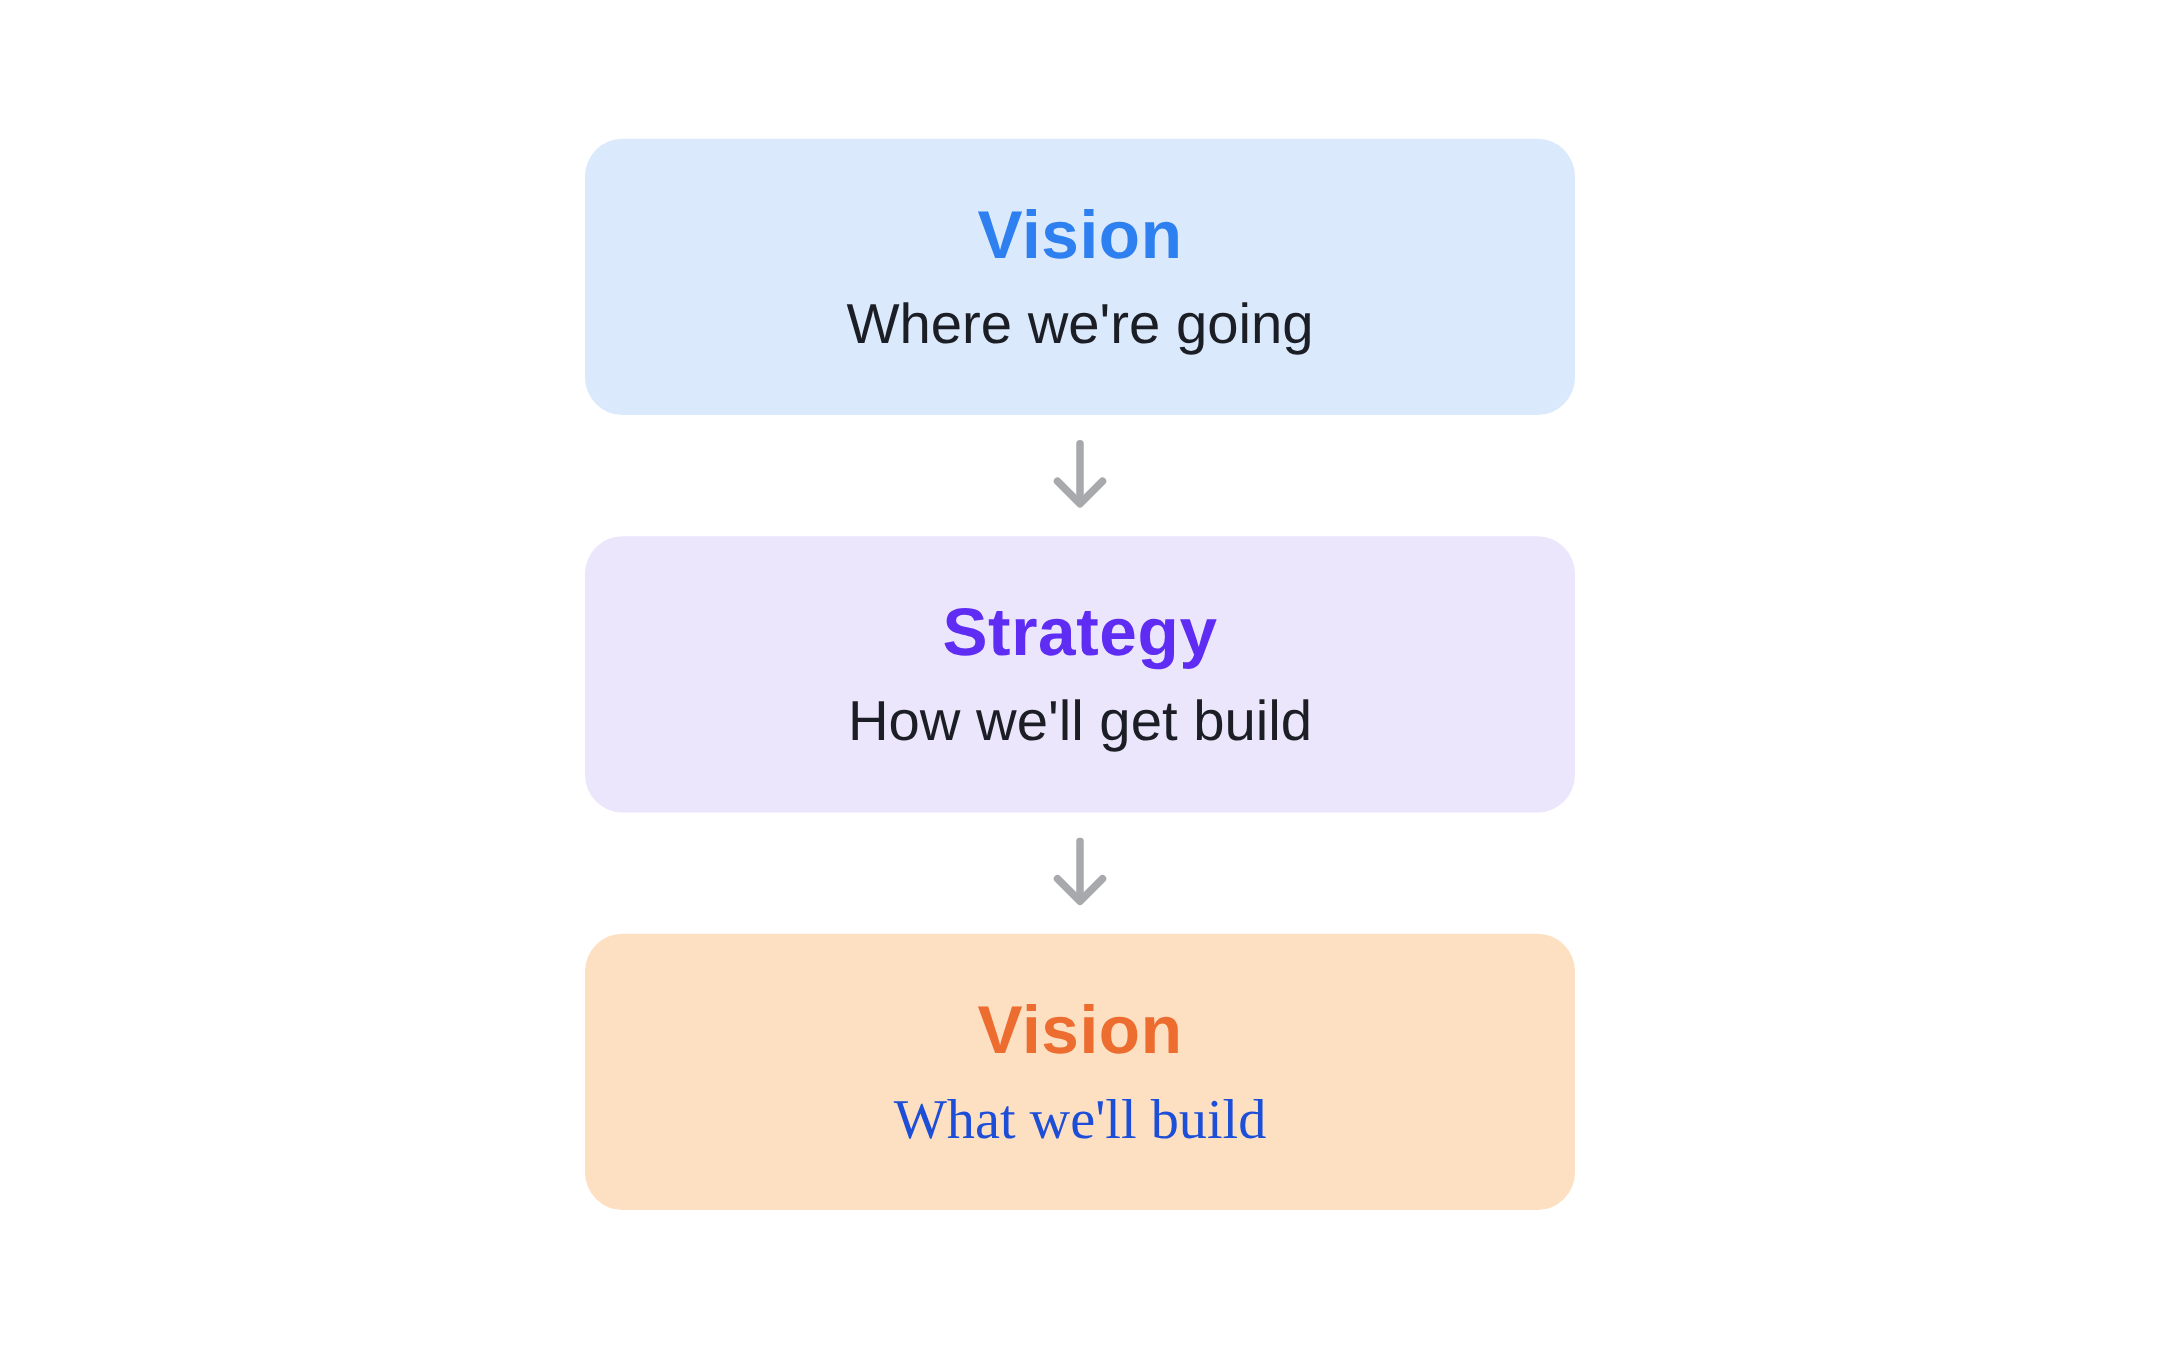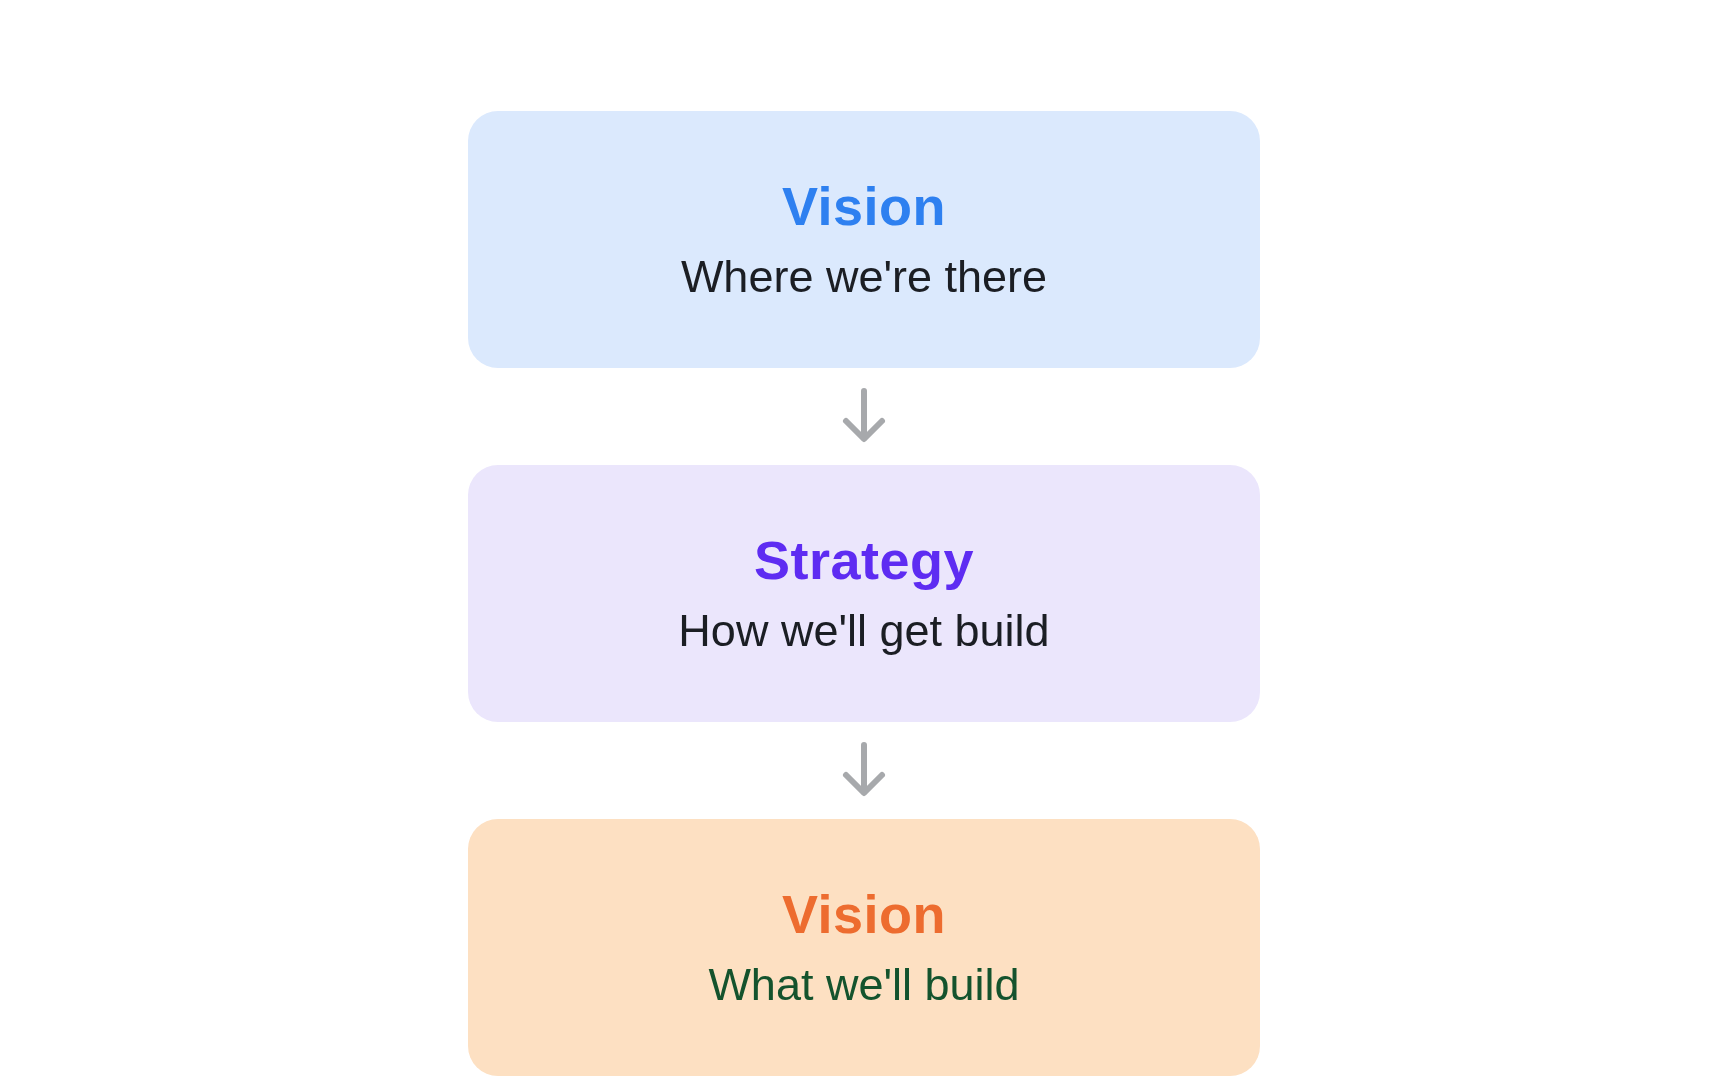--- a/index.html
+++ b/index.html
@@ -14,21 +14,21 @@
     position: absolute;
     left: 468px;
     top: 111px;
     width: 792px;
     display: flex;
     flex-direction: column;
     align-items: center;
   }
   .step {
     width: 792px;
-    height: 257px;
+    height: 221px;
     border-radius: 30px;
     display: flex;
     flex-direction: column;
     align-items: center;
     justify-content: center;
     gap: 13px;
   }
   .step-title {
     font-size: 54px;
     font-weight: 700;
@@ -50,21 +50,21 @@
     display: block;
   }
 </style>
 </head>
 <body style="background: rgb(255, 255, 255);">
 
 <div class="flow">
 
   <section class="step" style="background-color: rgb(219, 233, 253);">
     <div class="step-title" style="color: rgb(46, 128, 240);">Vision</div>
-    <div class="step-subtitle" style="color: rgb(27, 30, 36);">Where we're there</div>
+    <div class="step-subtitle" style="color: rgb(27, 30, 36);">Where we're going</div>
   </section>
 
   <div class="arrow-gap">
     <span style="color: rgb(167, 169, 172);">
       <svg width="48" height="58" viewBox="0 0 48 58" fill="none">
         <path d="M24 3 L24 50" stroke="currentColor" stroke-width="6" stroke-linecap="round"></path>
         <path d="M6 33 L24 51 L42 33" stroke="currentColor" stroke-width="6" stroke-linecap="round" stroke-linejoin="round" fill="none"></path>
       </svg>
     </span>
   </div>
@@ -78,16 +78,16 @@
     <span style="color: rgb(167, 169, 172);">
       <svg width="48" height="58" viewBox="0 0 48 58" fill="none">
         <path d="M24 3 L24 50" stroke="currentColor" stroke-width="6" stroke-linecap="round"></path>
         <path d="M6 33 L24 51 L42 33" stroke="currentColor" stroke-width="6" stroke-linecap="round" stroke-linejoin="round" fill="none"></path>
       </svg>
     </span>
   </div>
 
   <section class="step" style="background-color: rgb(253, 224, 194);">
     <div class="step-title" style="color: rgb(237, 108, 47);">Vision</div>
-    <div class="step-subtitle" style="color: #14532d;">What we'll build</div>
+    <div class="step-subtitle" style="color: #1d4ed8; font-family: Liberation Serif, serif;">What we'll build</div>
   </section>
 
 </div>
 
 </body></html>

